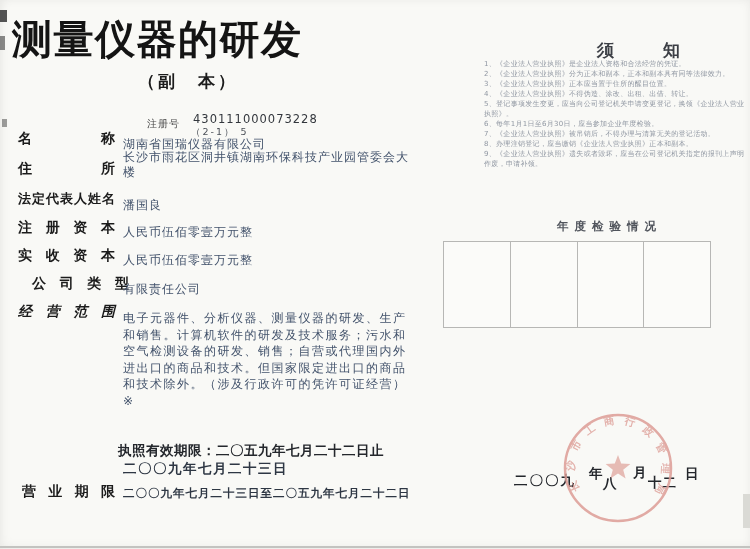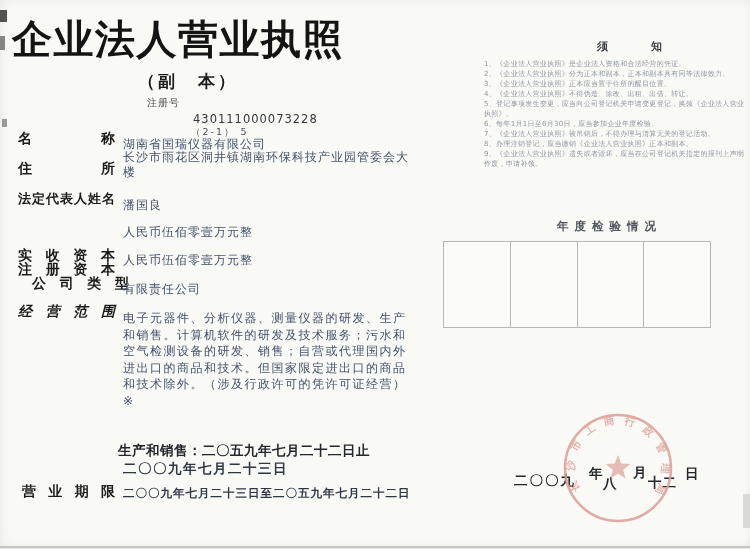--- a/index.html
+++ b/index.html
@@ -6,33 +6,33 @@
   .paper{
     position:relative;width:750px;height:549px;margin:0;
     background:#f9f9f6;
     box-shadow:inset 3px -3px 10px rgba(0,0,0,0.05), inset -2px 2px 8px rgba(0,0,0,0.03);
     font-family:"DejaVu Sans", sans-serif;
     overflow:hidden;
   }
   .abs{position:absolute;}
   .title{left:12px;top:12px;font-size:40px;font-weight:bold;color:#141414;letter-spacing:1.5px;white-space:nowrap;}
   .subtitle{left:138px;top:70px;font-size:17px;font-weight:bold;color:#1c1c1c;letter-spacing:3px;}
-  .regno-label{left:147px;top:96px;font-size:10px;color:#4a4a4a;letter-spacing:1px;}
+  .regno-label{left:147px;top:117px;font-size:10px;color:#4a4a4a;letter-spacing:1px;}
   .regno{left:184px;top:112px;font-size:11.5px;color:#33373d;letter-spacing:1px;margin-left:9px;}
   .pagecode{left:191px;top:126px;font-size:9.5px;color:#4a4f57;letter-spacing:2px;}
   .f-label{left:18px;width:97px;font-size:14px;font-weight:bold;color:#1b1b1b;
     text-align:justify;text-align-last:justify;white-space:normal;}
   .f-label-small{font-size:13px;letter-spacing:0;}
   .f-value{left:123px;color:#42526b;font-size:12px;letter-spacing:1px;line-height:15px;}
   .scope{width:286px;line-height:16.5px;letter-spacing:1.5px;}
   .addr{width:288px;}
   .validity{left:118px;top:442px;font-size:13.5px;font-weight:bold;color:#24272c;letter-spacing:0.5px;}
   .b-label{left:22px;width:93px;top:455px;}
   .b-value{color:#2e3744;font-weight:bold;}
-  .notice-title{left:597px;top:39px;font-size:11px;color:#3c3f45;letter-spacing:16px;font-weight:bold;}
+  .notice-title{left:597px;top:39px;font-size:17px;color:#3c3f45;letter-spacing:16px;font-weight:bold;}
   .notice{left:484px;top:60px;width:264px;font-size:7px;line-height:9.6px;color:#9097a2;letter-spacing:0.3px;}
   .notice p{margin:0 0 0.5px 0;}
   .annual-title{left:557px;top:219px;font-size:11.5px;color:#50545c;letter-spacing:6px;font-weight:bold;}
   .boxes{left:443px;top:241px;width:266px;height:85px;display:flex;border:1px solid #b7b7b5;background:rgba(255,255,255,0.35);}
   .boxes .cell{flex:1;border-right:1px solid #b7b7b5;}
   .boxes .cell:last-child{border-right:none;}
   .date-part{font-size:13.5px;color:#23262b;font-weight:bold;}
   .seal-wrap{left:556px;top:406px;width:124px;height:124px;opacity:0.85;}
   .artifact{background:#2b2b2b;}
   .bottom-line{left:0;top:546px;width:750px;height:2px;background:#c3c3c0;}
@@ -42,43 +42,43 @@
 <body>
 
 <div class="paper">
 
   <div class="abs artifact" style="left:0;top:10px;width:7px;height:12px;opacity:.8;"></div>
   <div class="abs artifact" style="left:0;top:36px;width:5px;height:14px;opacity:.55;"></div>
   <div class="abs artifact" style="left:2px;top:119px;width:5px;height:8px;opacity:.45;"></div>
   <div class="abs bottom-line"></div>
   <div class="abs edge-smudge"></div>
 
-  <div class="abs title">企业法人营业执照</div>
+  <div class="abs title">测量仪器的研发</div>
   <div class="abs subtitle">（副　本）</div>
   <div class="abs regno-label">注册号</div>
   <div class="abs regno">430111000073228</div>
   <div class="abs pagecode">（2-1） 5</div>
 
   <div class="abs f-label" style="top:130px;">名 称</div>
   <div class="abs f-label" style="top:160px;">住 所</div>
   <div class="abs f-label f-label-small" style="top:190px;">法定代表人姓名</div>
-  <div class="abs f-label" style="top:219px;margin-top:42px;">注 册 资 本</div>
+  <div class="abs f-label" style="top:219px;">注 册 资 本</div>
   <div class="abs f-label" style="top:247px;">实 收 资 本</div>
   <div class="abs f-label" style="top:275px;margin-left:14px;">公 司 类 型</div>
   <div class="abs f-label" style="top:303px;font-style:italic;">经 营 范 围</div>
 
   <div class="abs f-value" style="top:137px;">湖南省国瑞仪器有限公司</div>
   <div class="abs f-value addr" style="top:150px;">长沙市雨花区洞井镇湖南环保科技产业园管委会大楼</div>
   <div class="abs f-value" style="top:198px;">潘国良</div>
   <div class="abs f-value" style="top:225px;">人民币伍佰零壹万元整</div>
   <div class="abs f-value" style="top:253px;">人民币伍佰零壹万元整</div>
   <div class="abs f-value" style="top:282px;">有限责任公司</div>
   <div class="abs f-value scope" style="top:310px;">电子元器件、分析仪器、测量仪器的研发、生产和销售。计算机软件的研发及技术服务；污水和空气检测设备的研发、销售；自营或代理国内外进出口的商品和技术。但国家限定进出口的商品和技术除外。（涉及行政许可的凭许可证经营）※</div>
 
-  <div class="abs validity">生产和销售：二〇五九年七月二十二日止</div>
+  <div class="abs validity">执照有效期限：二〇五九年七月二十二日止</div>
   <div class="abs f-value b-value" style="top:461px;font-size:13.5px;letter-spacing:1.5px;">二〇〇九年七月二十三日</div>
   <div class="abs f-value b-value" style="top:486px;font-size:11.5px;letter-spacing:1px;">二〇〇九年七月二十三日至二〇五九年七月二十二日</div>
   <div class="abs f-label b-label" style="top:483px;">营 业 期 限</div>
 
   <div class="abs notice-title">须　知</div>
   <div class="abs notice">
     <p>1、《企业法人营业执照》是企业法人资格和合法经营的凭证。</p>
     <p>2、《企业法人营业执照》分为正本和副本，正本和副本具有同等法律效力。</p>
     <p>3、《企业法人营业执照》正本应当置于住所的醒目位置。</p>
     <p>4、《企业法人营业执照》不得伪造、涂改、出租、出借、转让。</p>

